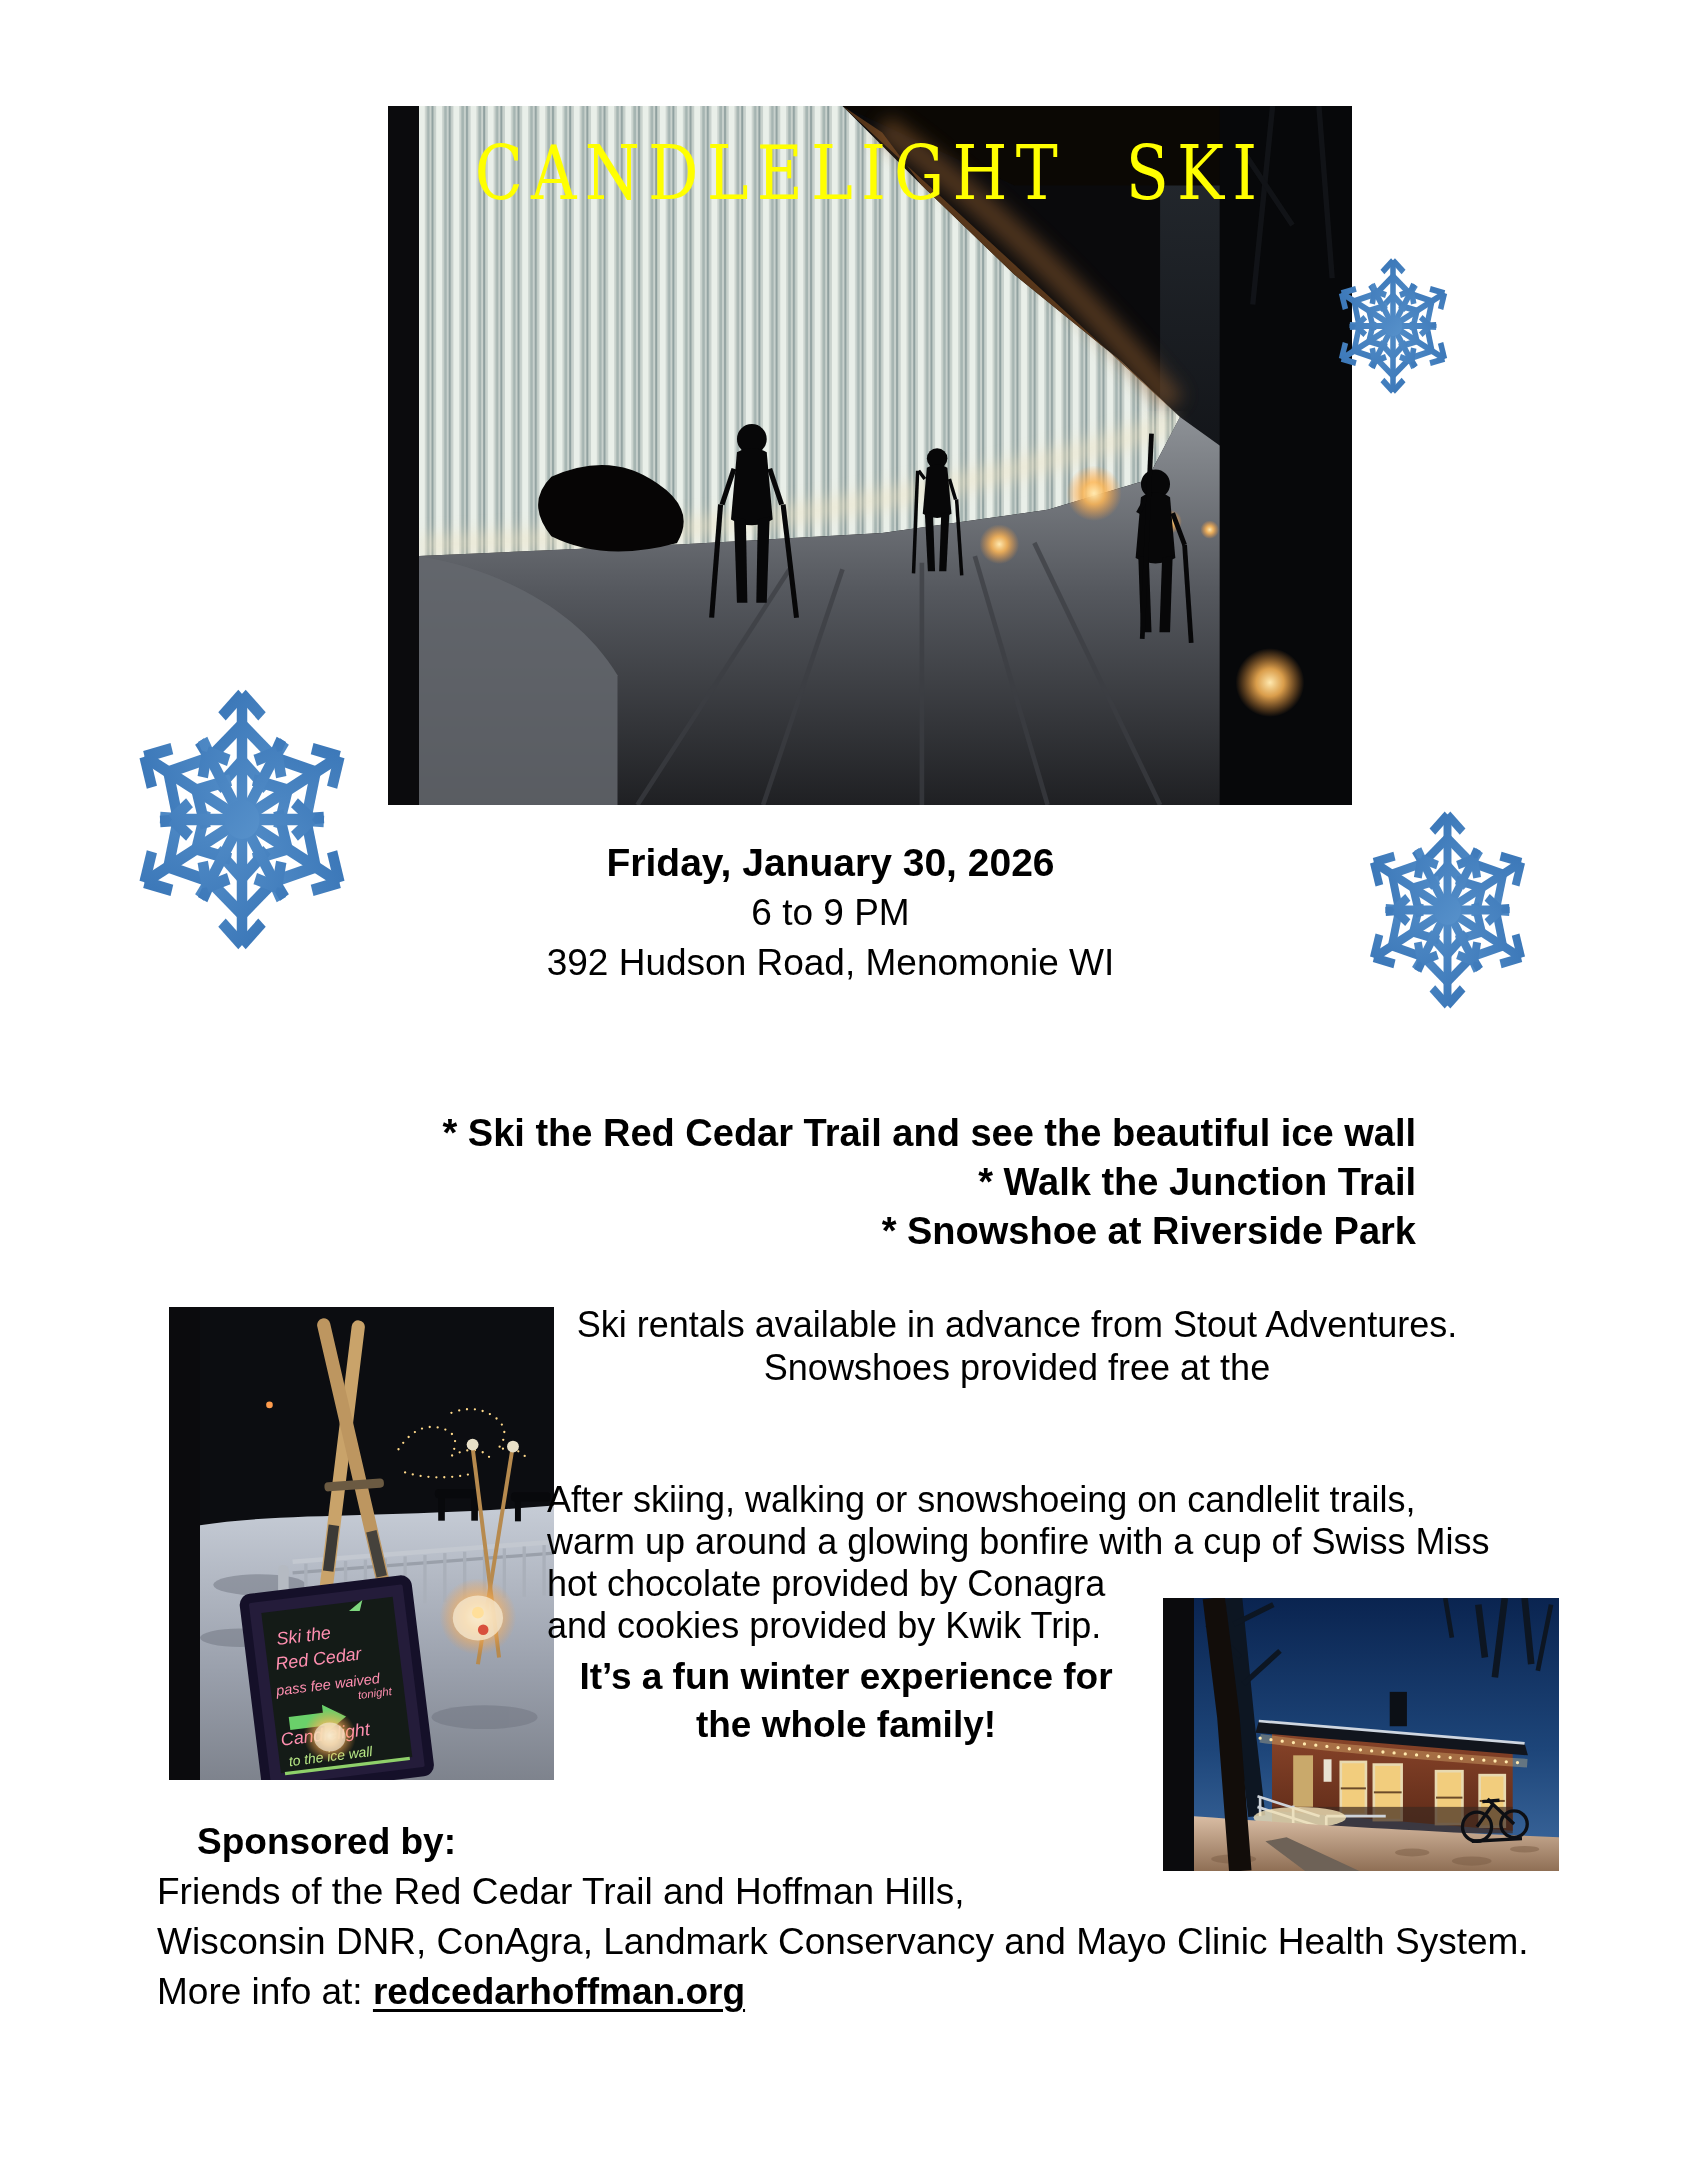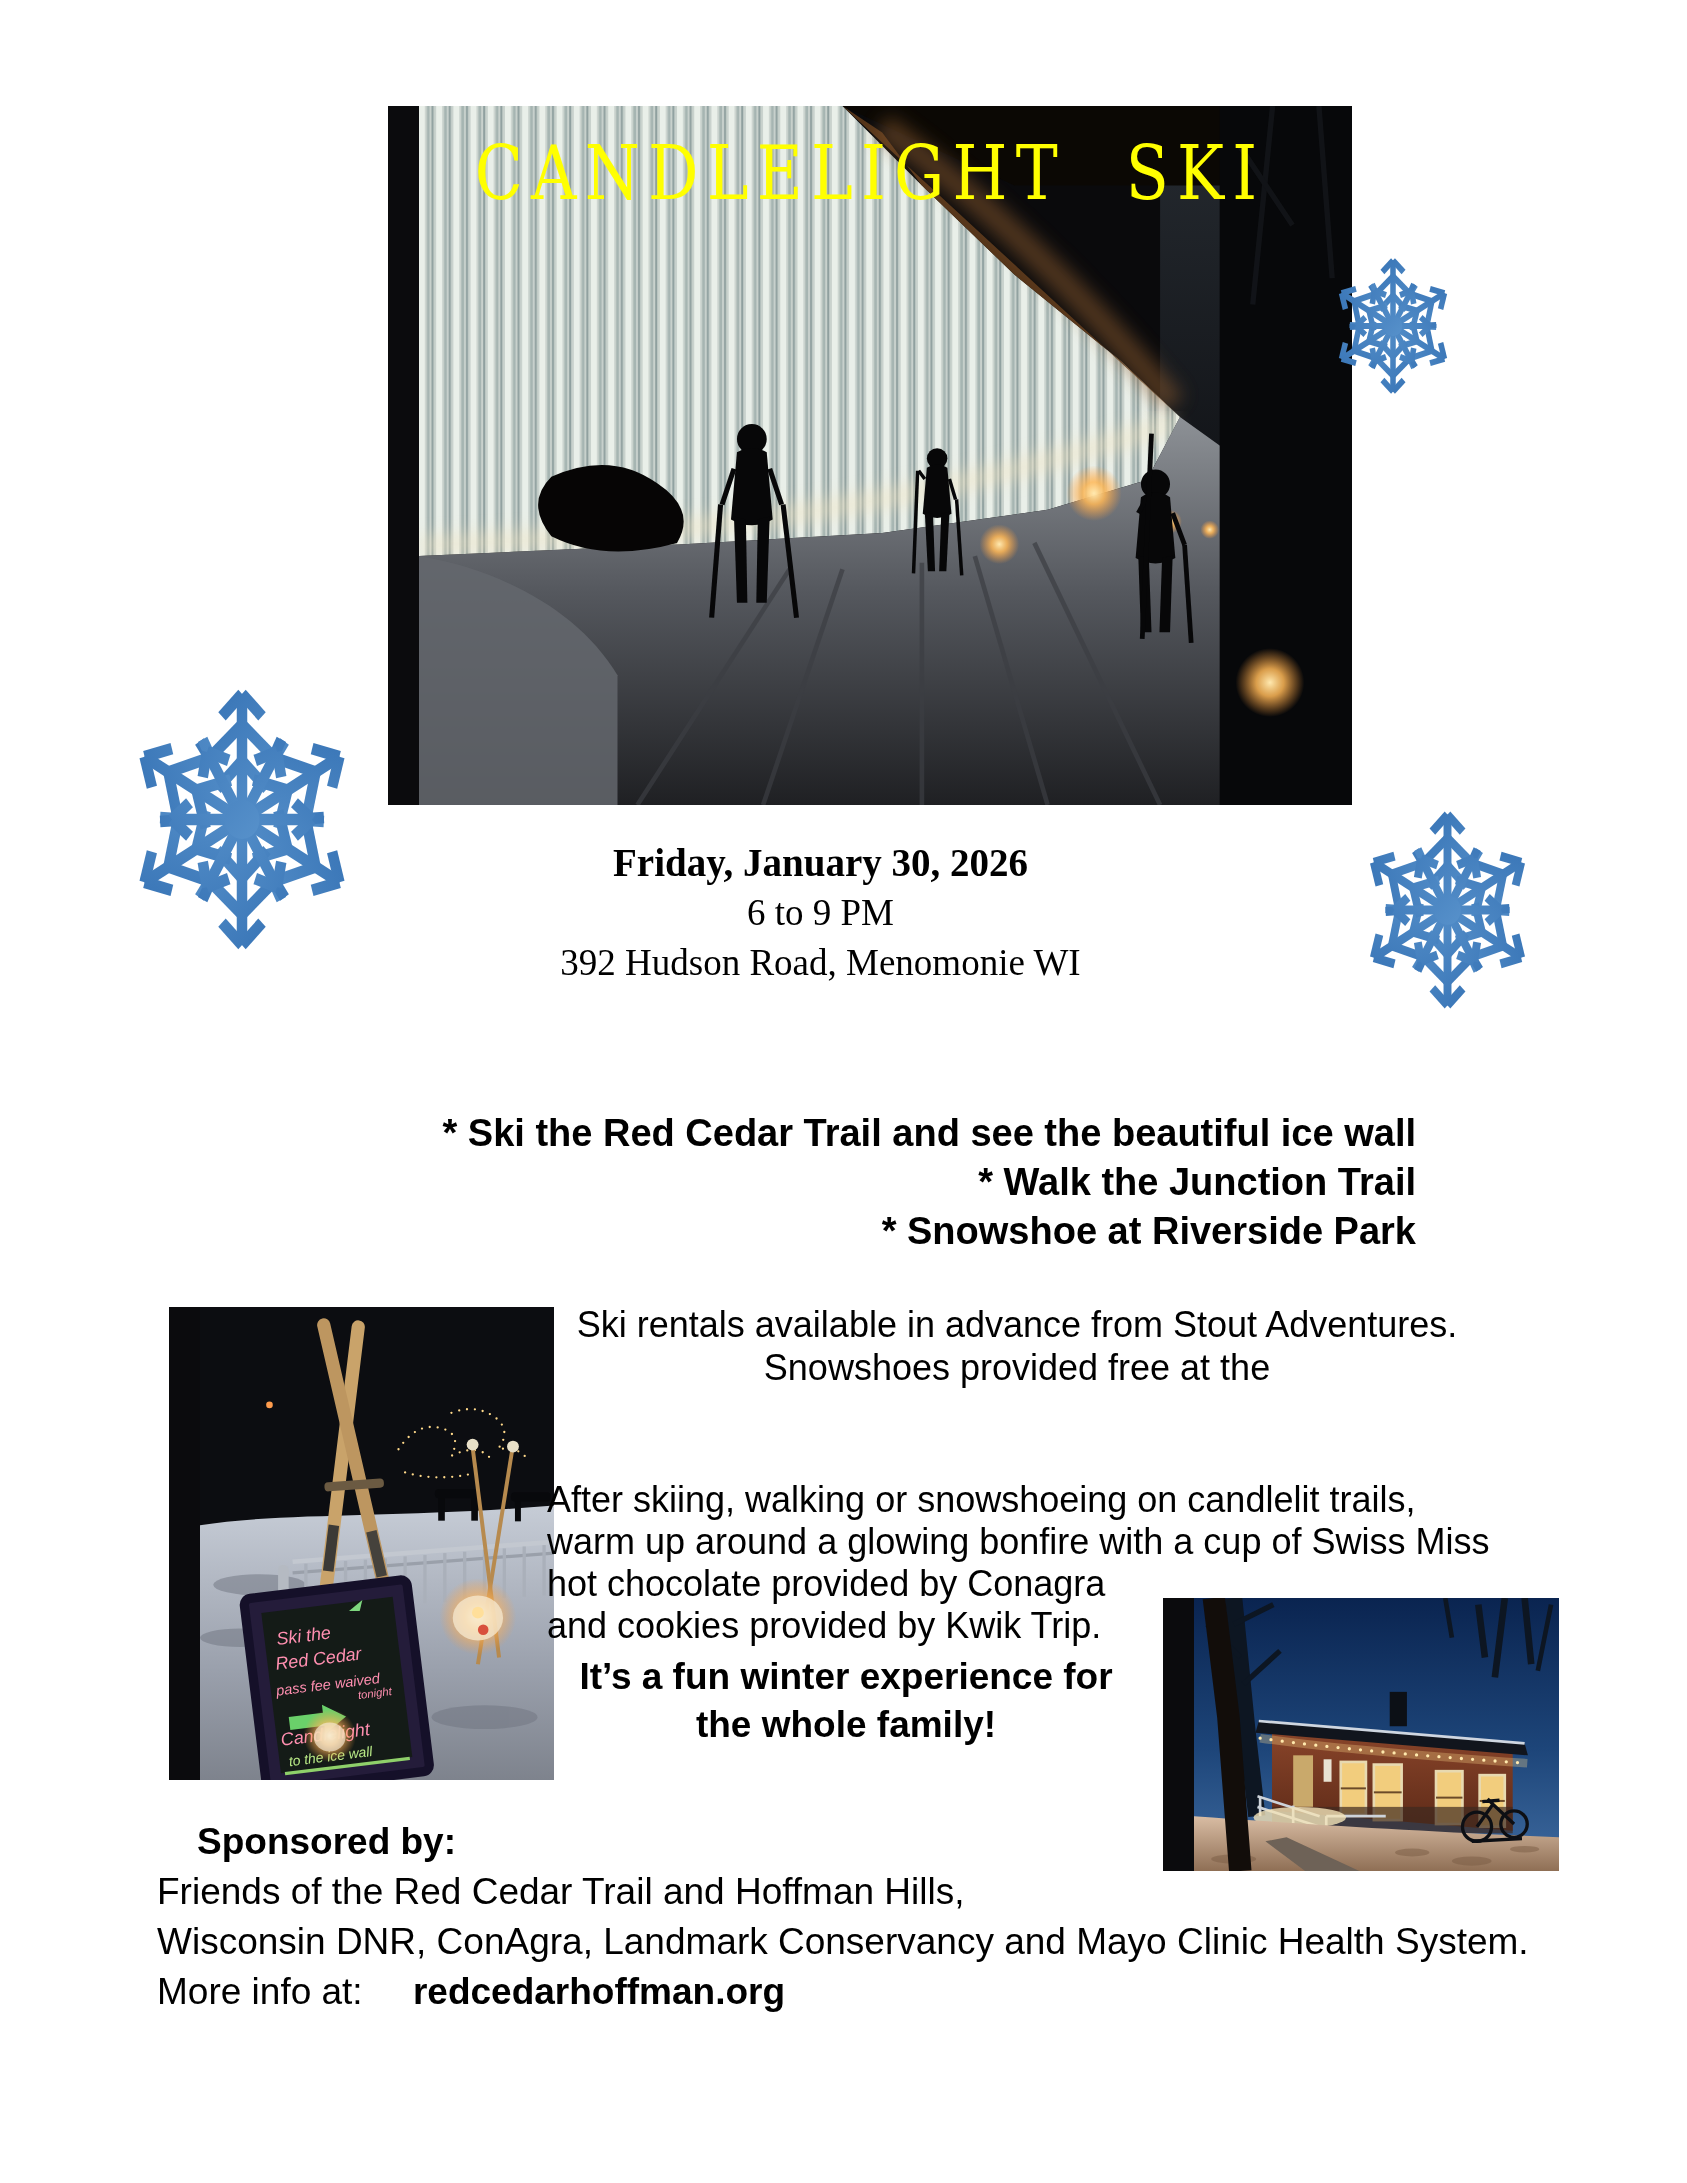--- a/index.html
+++ b/index.html
@@ -21,29 +21,29 @@
 
   
   .snowflake{position:absolute;}
   #sf-left{left:117px;top:680px;width:250px;height:279px;}
   #sf-topright{left:1327px;top:253px;width:132px;height:146px;}
   #sf-right{left:1353px;top:804px;width:189px;height:212px;}
 
   
   .tblock{position:absolute;}
   .center{text-align:center;}
-  #date-block{left:225px;top:838px;width:1191px;font-size:37px;line-height:50px;font-family:Liberation Serif, serif;}
+  #date-block{left:235px;top:838px;width:1191px;font-size:37px;line-height:50px;}
   #date-block .date-line{font-weight:700;font-size:39px;}
   #activities{left:225px;top:1109px;width:1191px;font-size:38px;line-height:49px;font-weight:700;text-align:right;}
   #rentals{left:554px;top:1303px;width:926px;font-size:36px;line-height:43px;}
   #after{left:547px;top:1479px;width:946px;font-size:36px;line-height:42px;}
   #fun{left:515px;top:1653px;width:662px;font-size:37px;line-height:48px;font-weight:700;}
   #sponsors{left:157px;top:1817px;width:1389px;font-size:37px;line-height:50px;}
   #sponsors .head{font-weight:700;margin-left:40px;}
-  .website{font-weight:700;text-decoration-thickness:2.6px;text-underline-offset:5.3px;margin-left:40px;}
+  .website{font-weight:700;text-decoration:underline;text-decoration-thickness:2.6px;text-underline-offset:5.3px;}
 
   .sign-text{font-family:"Liberation Sans",sans-serif;font-style:italic;}
 </style>
 </head>
 <body>
 
 <div class="page">
 
   <svg width="0" height="0" style="position:absolute" aria-hidden="true">
     <defs>

